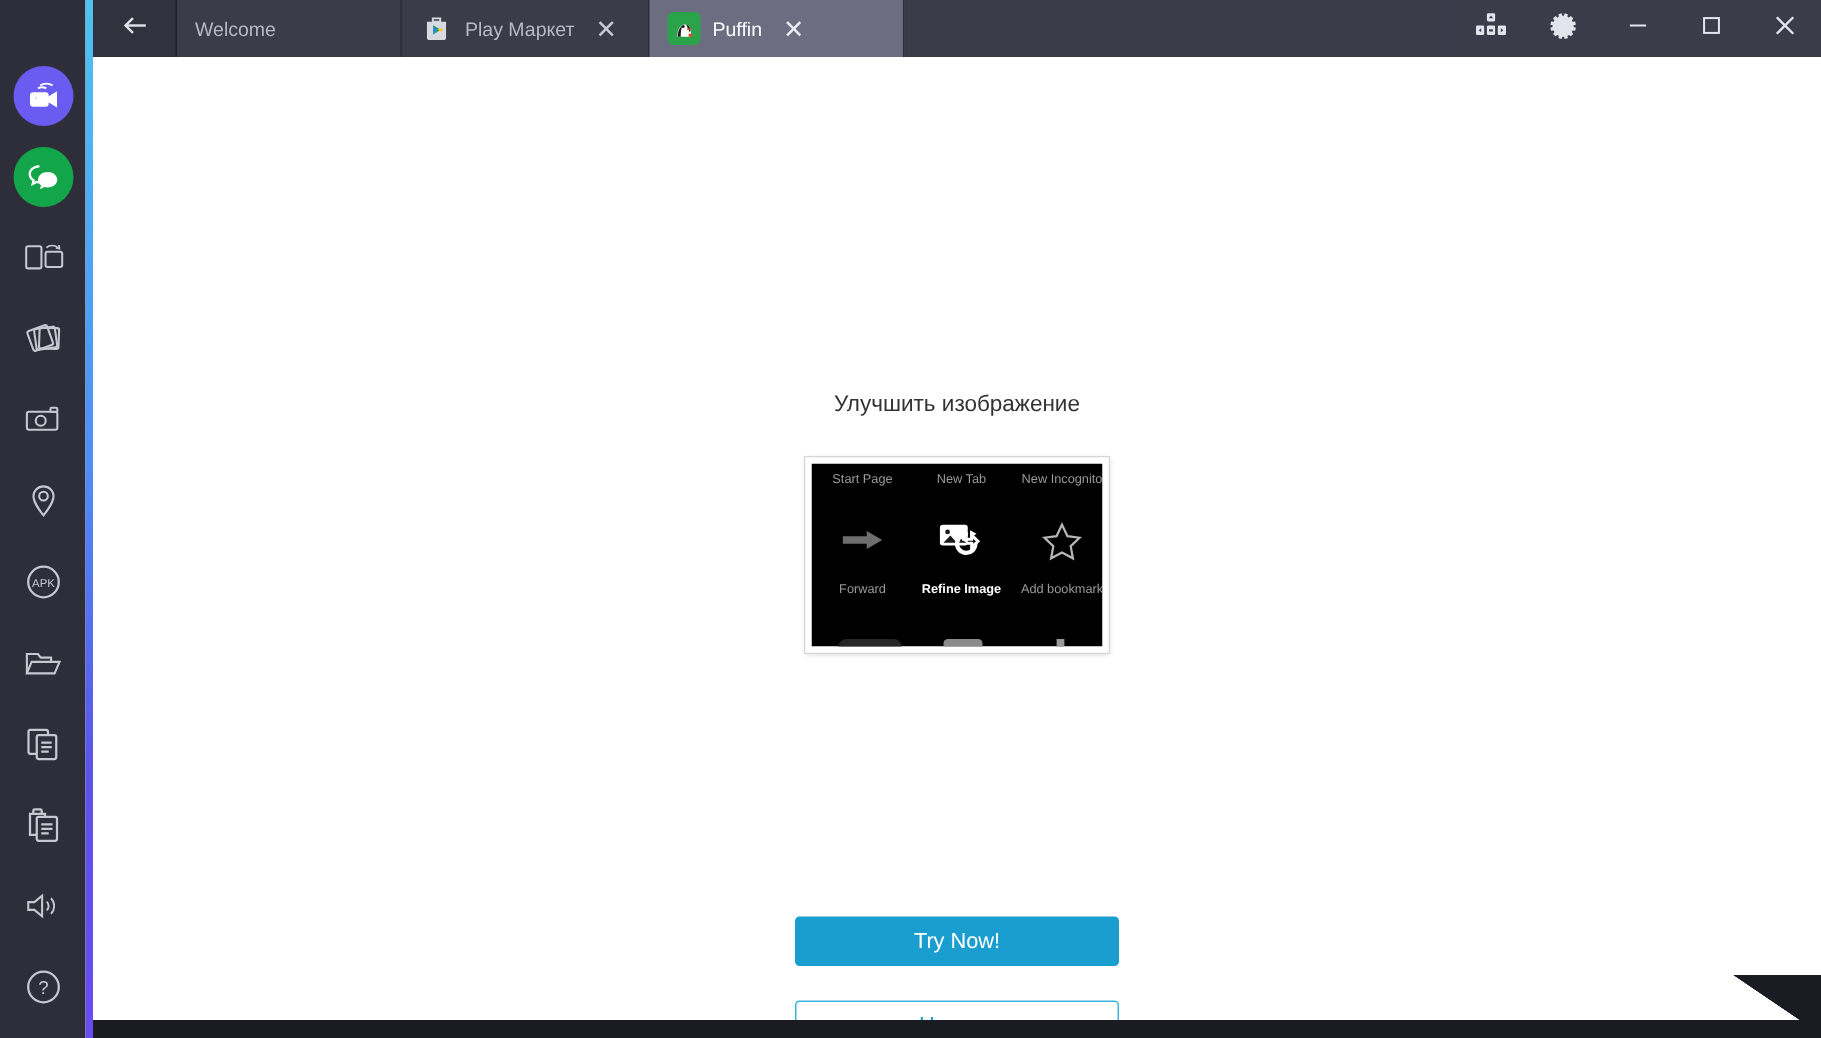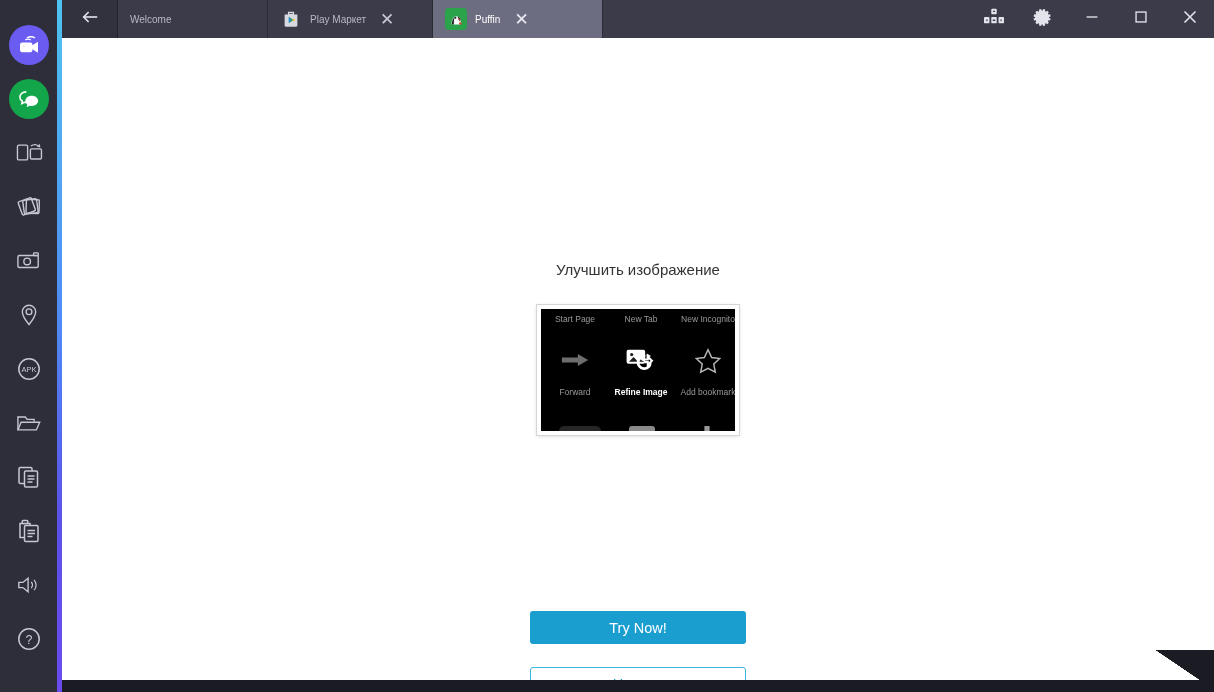--- a/index.html
+++ b/index.html
@@ -8,21 +8,21 @@
     background:#ffffff;
     font-family:"Liberation Sans", sans-serif;
   }
   #app { position:relative; width:1214px; height:692px; background:#ffffff; }
 
   
   .sidebar {
     position:absolute; left:0; top:0; width:57px; height:692px;
     background:#2e2e3a;
     display:flex; flex-direction:column; align-items:center;
-    padding-top:22px;
+    padding-top:41px;
   }
   .sb-accent {
     position:absolute; left:57px; top:0; width:5px; height:692px;
     background:linear-gradient(to bottom,#4ec3f0 0%, #4f8df5 45%, #5b52e8 75%, #6a4bf0 100%);
   }
   .sb-item {
     width:46px; height:46px; margin-bottom:8px;
     display:flex; align-items:center; justify-content:center;
     cursor:pointer;
   }
@@ -45,21 +45,21 @@
   .tab {
     display:flex; align-items:center; gap:8px;
     padding:0 12px 0 12px; min-width:0;
     border-right:1px solid #2b2b36;
     cursor:pointer; position:relative;
   }
   .tab.plain  { background:#3b3b4a; }
   .tab.dark   { background:#32323f; }
   .tab.active { background:#6d6d82; }
   .tab-title {
-    color:#b9b9c6; font-size:10px; white-space:nowrap;
+    color:#b9b9c6; font-size:13px; white-space:nowrap;
   }
   .tab.active .tab-title { color:#ffffff; }
   .tab-close { color:#c9c9d4; font-size:17px; line-height:1; margin-left:6px; cursor:pointer; }
   .tab.active .tab-close { color:#e9e9f2; }
   .tab-ico { width:22px; height:22px; border-radius:4px; flex:0 0 auto;
     display:flex; align-items:center; justify-content:center; }
   .spacer { flex:1 1 auto; background:#3b3b4a; }
   .winbtn { width:49px; display:flex; align-items:center; justify-content:center; cursor:pointer; }
 
   

